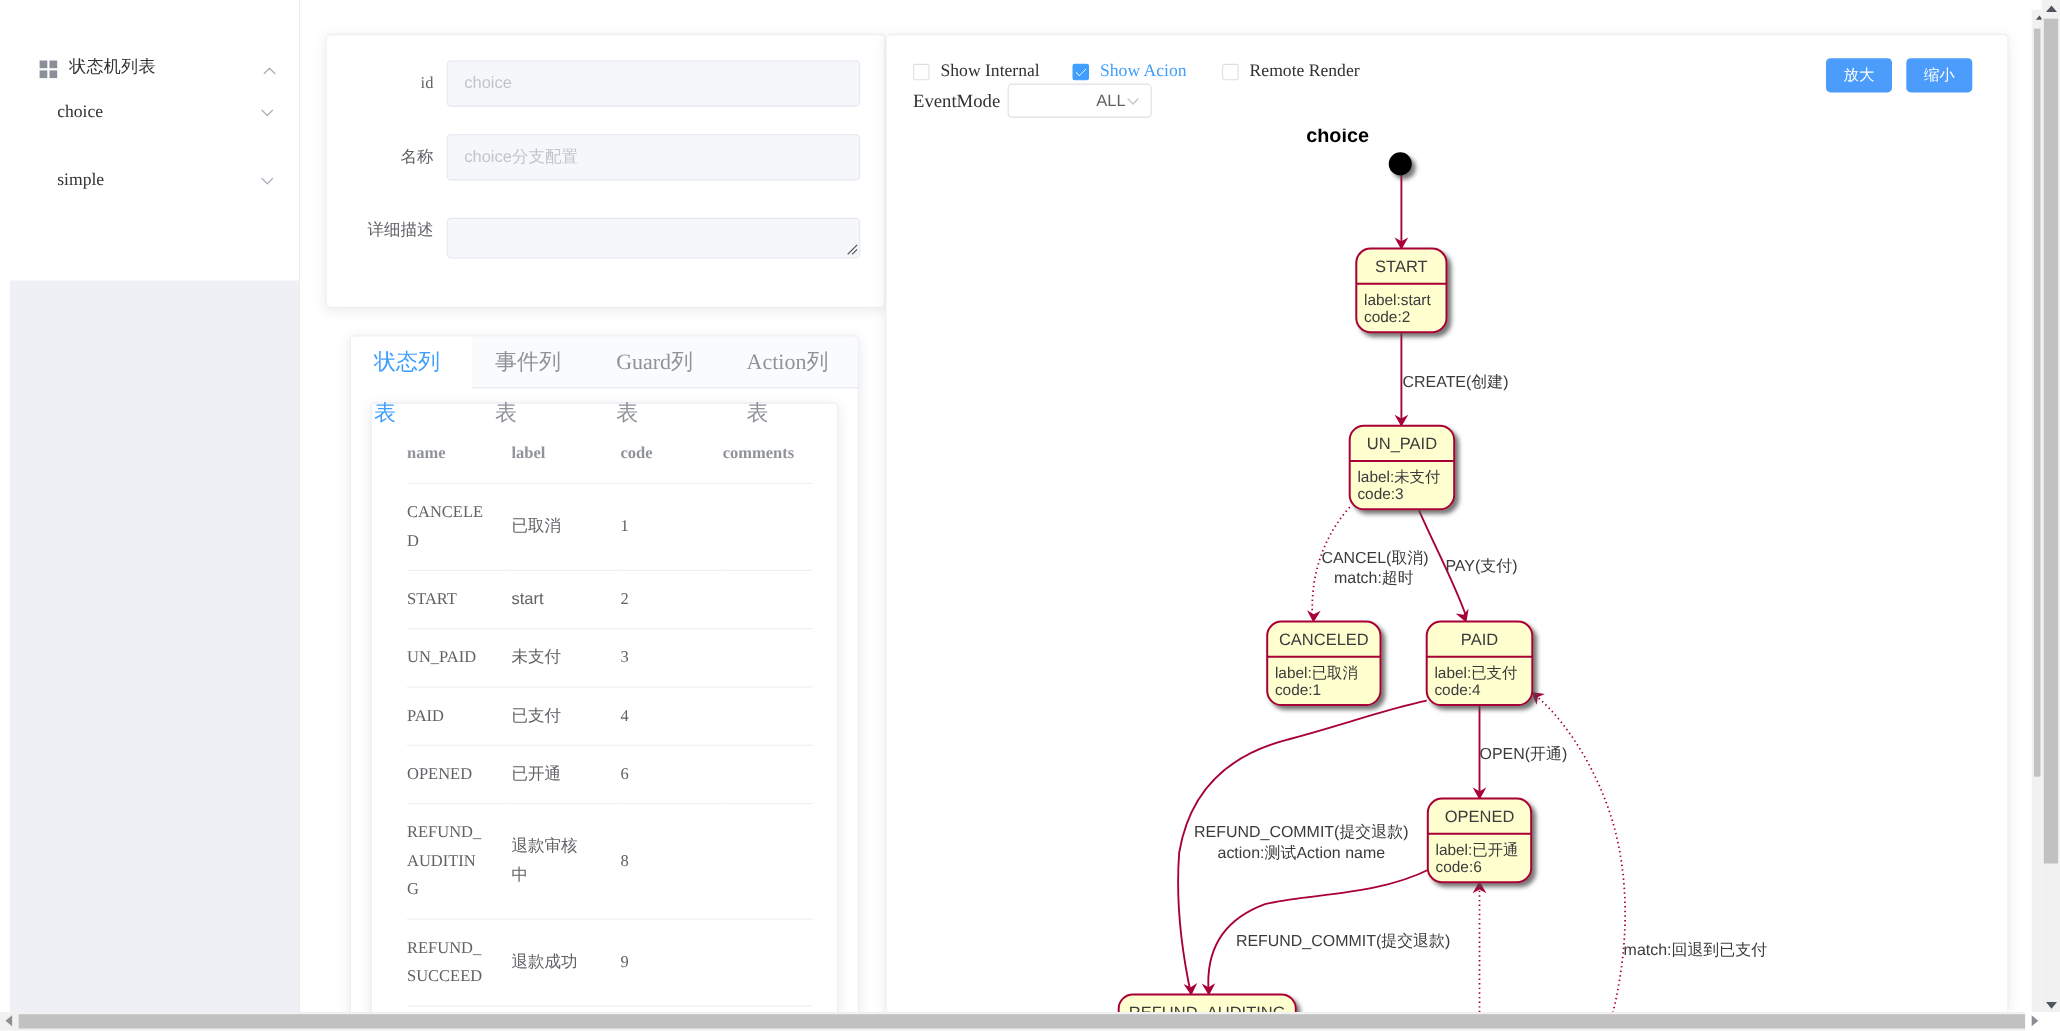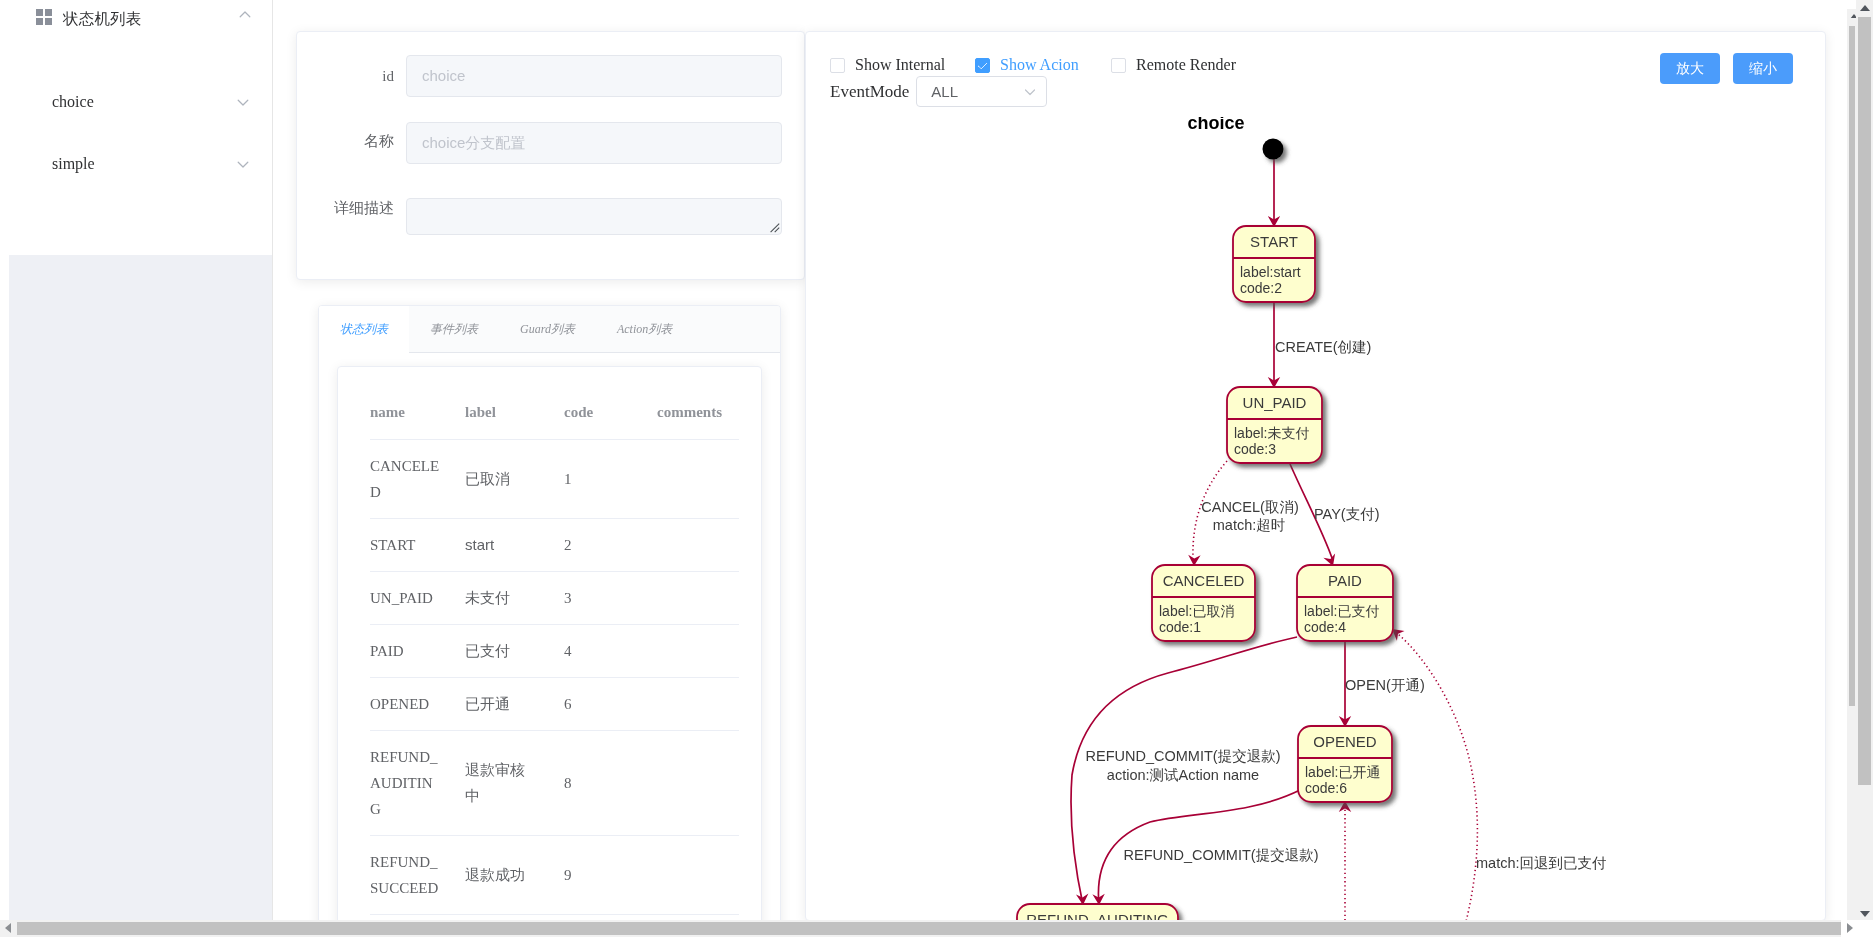--- a/index.html
+++ b/index.html
@@ -7,21 +7,21 @@
   body {
     width:1873px; height:937px; overflow:hidden;
     font-family:"Liberation Serif", serif;
     background:#fff; color:#2c3e50; font-size:15px;
   }
   .page { position:relative; width:1858px; height:921px; display:flex; background:#fff; }
 
   
   .sidebar { width:273px; flex:0 0 273px; background:#fff; border-right:1px solid #e6e6e6;
              position:relative; }
-  .menu-head { height:62px; margin-top:9px; display:flex; align-items:flex-start; padding:0 21px 0 36px;
+  .menu-head { height:62px; margin-top:9px; display:flex; align-items:flex-end; padding:0 21px 0 36px;
                cursor:pointer; }
   .grid-icon { width:16px; height:16px; display:grid; grid-template-columns:7px 7px;
                grid-template-rows:7px 7px; gap:2px 2px; flex:0 0 auto; }
   .grid-icon i { background:#8a8f99; display:block; }
   .menu-title { margin-left:11px; font-size:15.5px; color:#303133; letter-spacing:.2px;
                 font-family:"Liberation Sans", sans-serif;}
   .chev { margin-left:auto; width:12px; height:12px; position:relative; color:#aeb4bd; }
   .chev svg { display:block; }
   .sub-item { height:62px; display:flex; align-items:center; padding:0 23px 0 52px;
               cursor:pointer; font-size:16px; color:#303133; }
@@ -30,36 +30,36 @@
 
   
   .center { width:544px; flex:0 0 544px; background:#fff; padding:31px 12px 0 23px;
             position:relative; }
   .card { background:#fff; border:1px solid #ebeef5; border-radius:4px;
           box-shadow:0 2px 12px 0 rgba(0,0,0,.08); }
   .form-card { height:249px; padding:23px 22px 0 0; }
   .form-row { display:flex; align-items:flex-start; margin-bottom:25px; }
   .form-label { width:109px; flex:0 0 109px; text-align:right; padding-right:12px;
                 font-size:15px; color:#606266; line-height:42px; }
-  .form-label.cjk { font-family:Liberation Mono, monospace; }
+  .form-label.cjk { font-family:Liberation Sans, sans-serif; }
   .form-input { flex:1; height:42px; background:#f5f7fa; border:1px solid #e4e7ed;
                 border-radius:4px; padding:0 15px; font-size:15px;
                 color:#c0c4cc; line-height:40px; font-family:"Liberation Sans", sans-serif;
                 overflow:hidden; white-space:nowrap; }
   .form-textarea { flex:1; height:37px; margin-top:9px; background:#f5f7fa; border:1px solid #e4e7ed;
                    border-radius:4px; position:relative; }
   .resize-handle { position:absolute; right:1px; bottom:2px; width:12px; height:12px;
                    color:#4c5155; }
 
   
   .tabs-card { position:absolute; left:45px; top:305px; width:463px; height:640px; overflow:hidden; }
   .tabs-header { height:47px; border-bottom:1px solid #e4e7ed; display:flex;
                  background:#fafbfc; position:relative; }
-  .tab { height:47px; line-height:47px; padding:0 21px; font-size:12px; color:#909399;
-         cursor:pointer; font-family:"Liberation Serif", serif;font-style:italic; }
+  .tab { height:47px; line-height:47px; padding:0 21px; font-size:20px; color:#909399;
+         cursor:pointer; font-family:"Liberation Serif", serif; }
   .tab.active { color:#409eff; background:#fff; height:48px; line-height:47px;
                 position:relative; z-index:2; }
   .tabs-body { padding:13px 18px 0 18px; background:#fff; height:592px; }
   .inner-card { background:#fff; border:1px solid #ebeef5; border-radius:4px;
                 box-shadow:0 2px 12px 0 rgba(0,0,0,.08); padding:0 22px 0 32px; height:580px; }
   table.state-tbl { width:100%; border-collapse:collapse; font-size:15px; table-layout:fixed; }
   table.state-tbl th { text-align:left; font-weight:bold; color:#909399; font-size:15px;
                        padding:37px 0 18px 0; border-bottom:1px solid #ebeef5; }
   table.state-tbl td { color:#606266; padding:13px 8px 13px 0; border-bottom:1px solid #ebeef5;
                        vertical-align:middle; line-height:26px; word-break:break-all; }
@@ -79,21 +79,21 @@
   .cbrow { display:flex; align-items:center; height:24px; margin-top:-1px; }
   .cb { display:flex; align-items:center; cursor:pointer; }
   .cbbox { width:15px; height:15px; border:1px solid #dcdfe6; border-radius:2px;
            background:#fff; display:inline-block; position:relative; }
   .cbbox.checked { background:#409eff; border-color:#409eff; }
   .cbbox.checked:after { content:''; position:absolute; left:4.4px; top:1.6px; width:4px; height:8.2px;
            border:1.6px solid #fff; border-left:0; border-top:0; transform:rotate(45deg);
            border-radius:0.5px; }
   .cb .lbl { margin-left:10px; font-size:16px; color:#303133; }
   .cb .lbl.blue { color:#409eff; }
-  .evrow { display:flex; align-items:center; margin-top:-1px; }
+  .evrow { display:flex; align-items:center; margin-top:-1px;text-align:right; }
   .evlabel { font-size:17px; color:#303133; }
   .select { margin-left:7px; width:131px; height:31px; border:1px solid #dcdfe6;
             border-radius:4px; display:flex; align-items:center; padding:0 9px 0 14px;
             font-size:15px; color:#606266; font-family:"Liberation Sans", sans-serif;
             background:#fff; cursor:pointer; }
   .select .v { flex:1; }
   .select .ar { color:#c0c4cc; width:14px; height:14px; }
   .btns { position:absolute; right:12px; top:0px; display:flex; gap:13px; }
   .btn { width:60px; height:31px; background:#4b9cfb; color:#fff; border:none; border-radius:4px;
          font-size:14px; font-family:"Liberation Sans", sans-serif; cursor:pointer;

